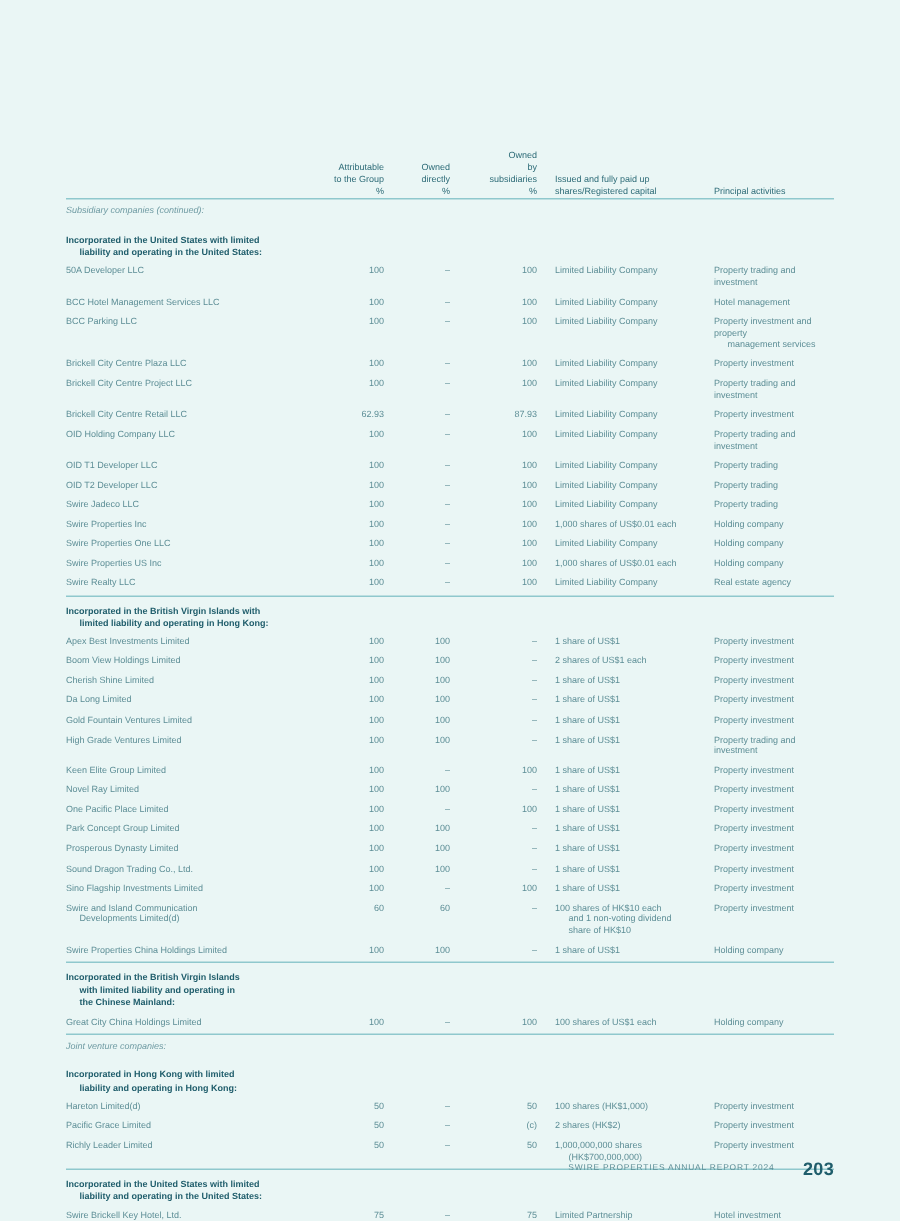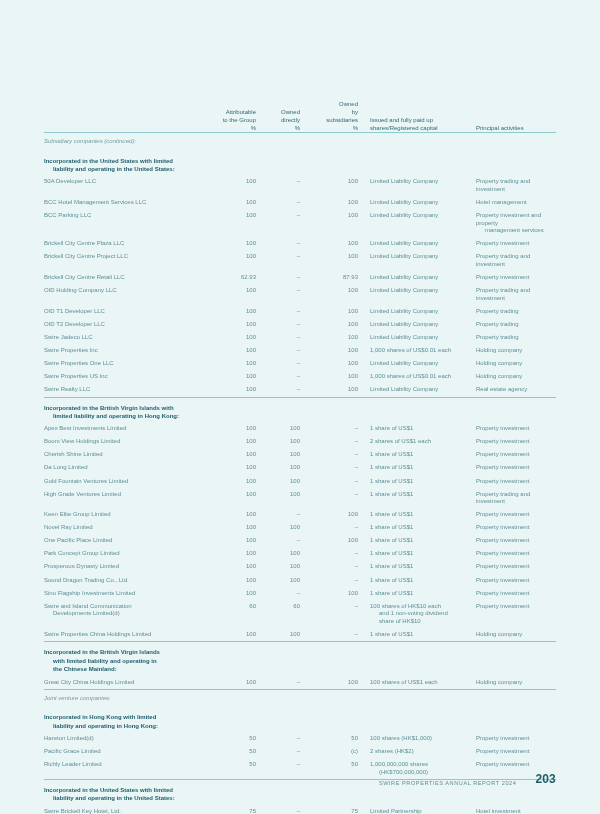--- a/index.html
+++ b/index.html
@@ -114,21 +114,21 @@
     display: block;
     padding-left: 9px;
   }
 
   
   .footer {
     position: absolute;
     right: 44px;
     bottom: 28px;
     display: flex;
-    align-items: flex-end;
+    align-items: center;
     gap: 19px;
   }
   .footer-label {
     font-size: 5.6px;
     letter-spacing: 0.55px;
     color: #5d8e96;
     text-transform: uppercase;
   }
   .footer-page {
     font-size: 12px;

